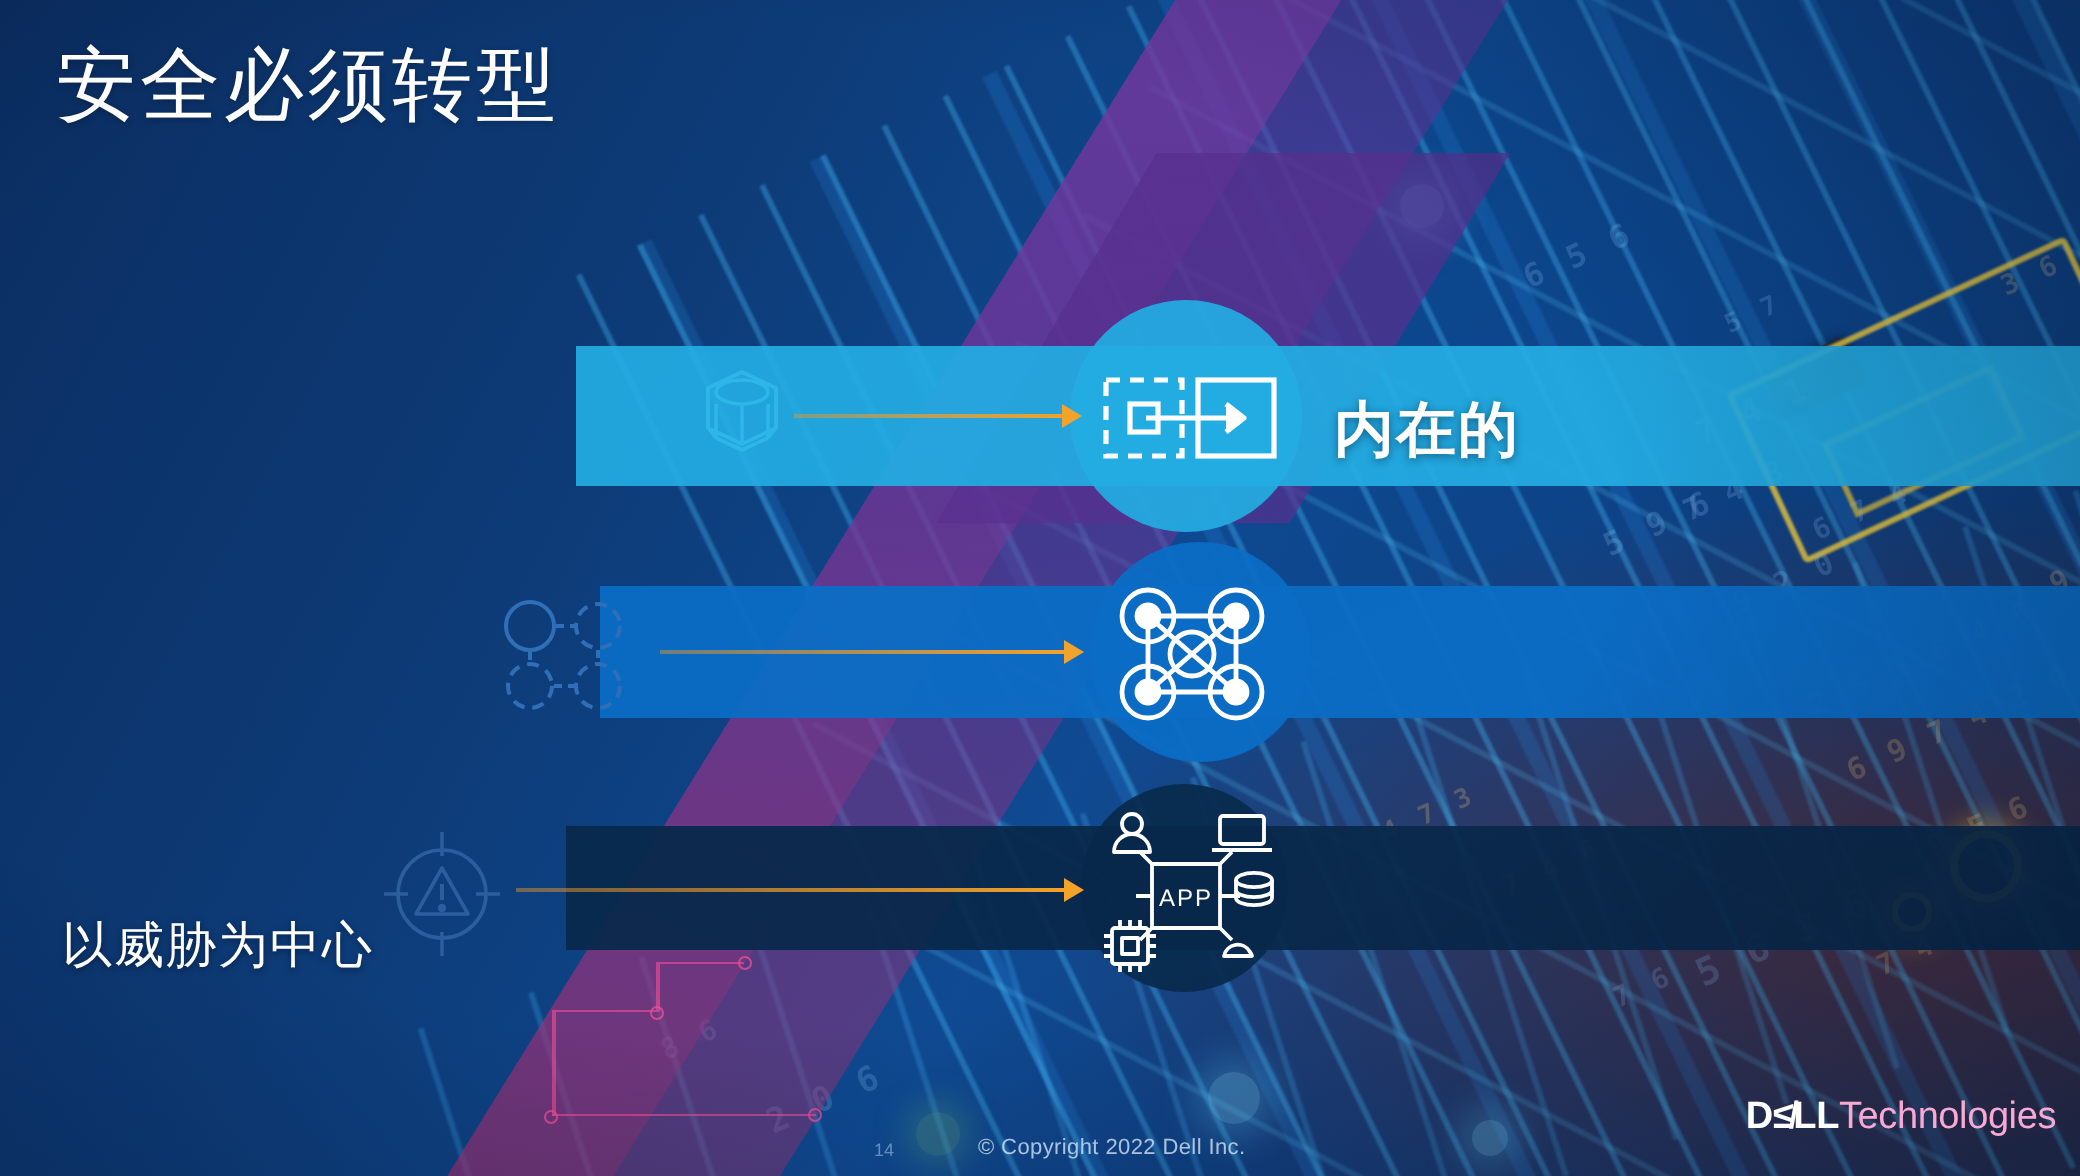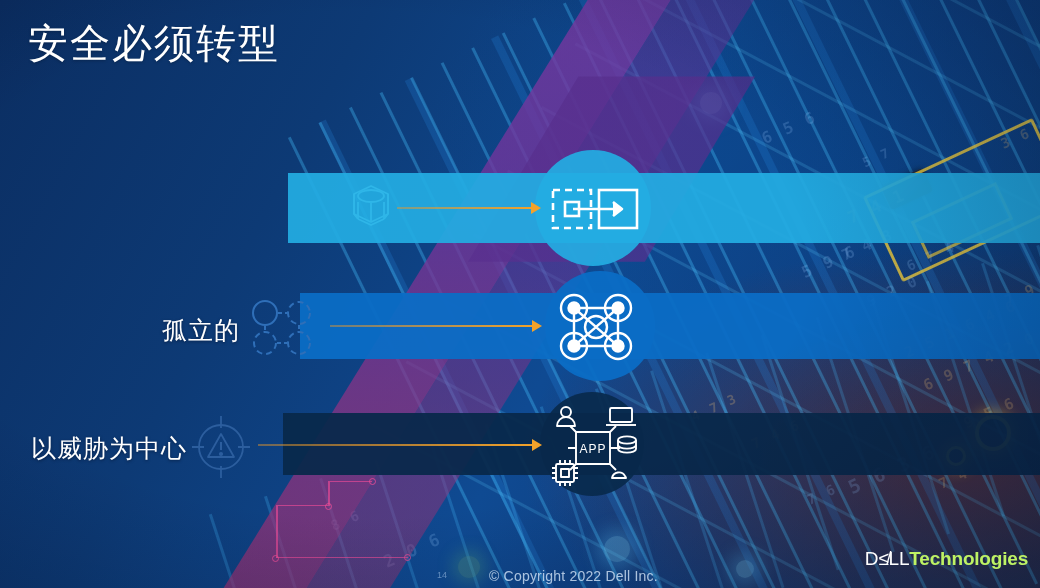--- a/index.html
+++ b/index.html
@@ -170,33 +170,33 @@
   }
   .arrow .head{
     position:absolute; right:0; top:0;
     width:0;height:0;border-top:6px solid transparent;border-bottom:6px solid transparent;
     border-left:10px solid #f3a22a;
   }
 
   
   .copyright{
     position:absolute; left:489px; top:568px;
-    font-size:14px; color:rgba(215,232,250,.78); letter-spacing:.2px;
+    font-size:11px; color:rgba(215,232,250,.78); letter-spacing:.2px;
   }
   .slideno{
     position:absolute; left:437px; top:570px;
     font-size:9px; color:rgba(170,200,235,.55);text-align:right;
   }
   .dell-logo{
     position:absolute; right:12px; top:548px;
     display:flex; align-items:center; color:#fff;
     font-size:19px; letter-spacing:-.2px; white-space:nowrap;
   }
-  .dell-logo .d{ font-weight:400; }
-  .dell-logo .t{ font-weight:700; color:#bef264; }
+  .dell-logo .d{ font-weight:700; }
+  .dell-logo .t{ font-weight:400; color:#f9a8d4; }
 
   .icon-svg{ position:absolute; }
   .vignette{
     position:absolute; inset:0; pointer-events:none;
     background:radial-gradient(ellipse 95% 95% at 35% 45%, rgba(0,0,0,0) 45%, rgba(0,10,35,.42) 100%);
   }
 </style>
 </head>
 <body>
 
@@ -294,22 +294,22 @@
   <svg class="icon-svg" style="left:551px;top:186px;" width="88" height="46" viewBox="0 0 88 46">
     <g fill="none" stroke="#ffffff" stroke-width="2.6">
       <rect x="2" y="4" width="38" height="38" stroke-dasharray="7 5"></rect>
       <rect x="14" y="16" width="14" height="14"></rect>
       <rect x="48" y="4" width="38" height="38"></rect>
       <path d="M22 23 L70 23"></path>
       <path d="M62 16 L71 23 L62 30" stroke-linejoin="round" fill="#ffffff"></path>
     </g>
   </svg>
 
-
-  <div class="left-label" style="left:162px;top:314px;">孤立的</div>
+  <div class="right-label" style="left:667px;top:195px;">内在的</div>
+
 
   <svg class="icon-svg" style="left:249px;top:297px;" width="66" height="62" viewBox="0 0 66 62">
     <g fill="none" stroke="#2F6FB8" stroke-width="2">
       <circle cx="16" cy="16" r="12"></circle>
       <circle cx="50" cy="16" r="11" stroke-dasharray="6 4"></circle>
       <circle cx="16" cy="46" r="11" stroke-dasharray="6 4"></circle>
       <circle cx="50" cy="46" r="11" stroke-dasharray="6 4"></circle>
       <path d="M29 16 L38 16" stroke-dasharray="4 3"></path>
       <path d="M28 46 L38 46" stroke-dasharray="4 3"></path>
       <path d="M16 29 L16 34" stroke-dasharray="4 3"></path>
@@ -332,21 +332,21 @@
         <circle cx="62" cy="55" r="13"></circle>
       <circle cx="40" cy="36" r="11"></circle>
       <circle cx="18" cy="17" r="5.5" fill="#ffffff"></circle>
       <circle cx="62" cy="17" r="5.5" fill="#ffffff"></circle>
       <circle cx="18" cy="55" r="5.5" fill="#ffffff"></circle>
       <circle cx="62" cy="55" r="5.5" fill="#ffffff"></circle>
     </g>
   </svg>
 
 
-  <div class="left-label" style="left:31px;top:432px;">以威胁为中心</div>
+  <div class="left-label" style="left:31px;top:456px;">以威胁为中心</div>
 
   <svg class="icon-svg" style="left:190px;top:414px;" width="62" height="66" viewBox="0 0 62 66">
     <g fill="none" stroke="#2C5E9E" stroke-width="1.8">
       <circle cx="31" cy="33" r="22"></circle>
       <path d="M31 2 L31 14 M31 52 L31 64 M2 33 L14 33 M48 33 L60 33"></path>
       <path d="M18 43 L31 20 L44 43 Z" stroke-linejoin="round"></path>
       <path d="M31 28 L31 36" stroke-width="2"></path>
       <circle cx="31" cy="40" r="1.2" fill="#2C5E9E"></circle>
     </g>
   </svg>

